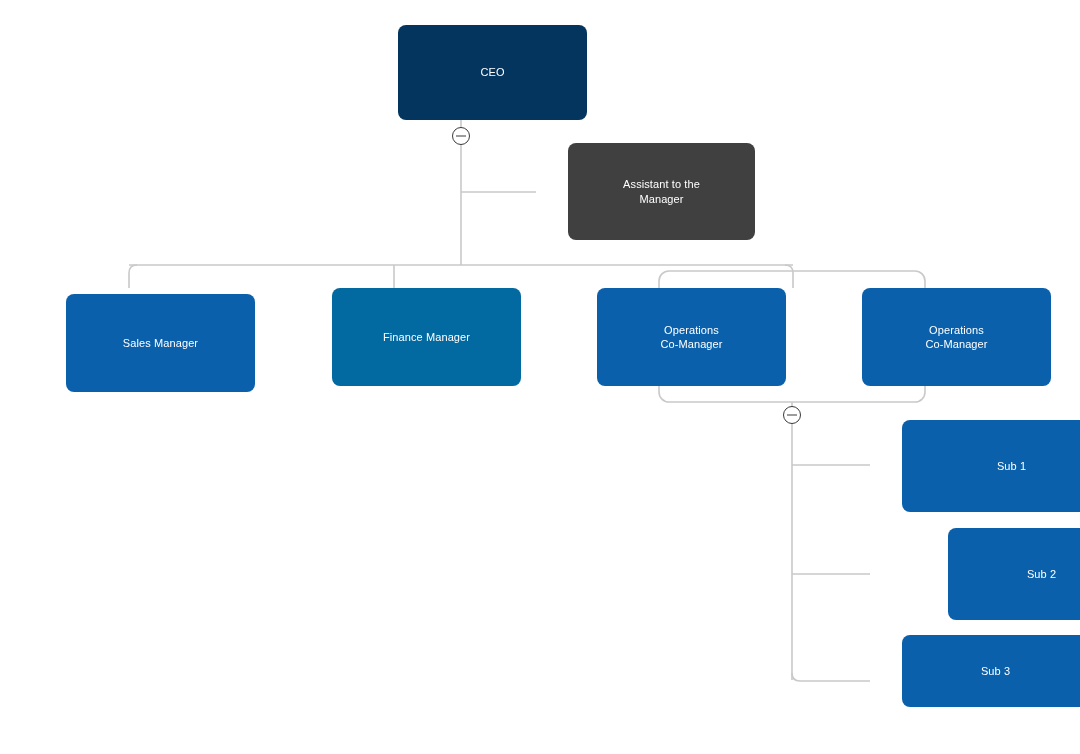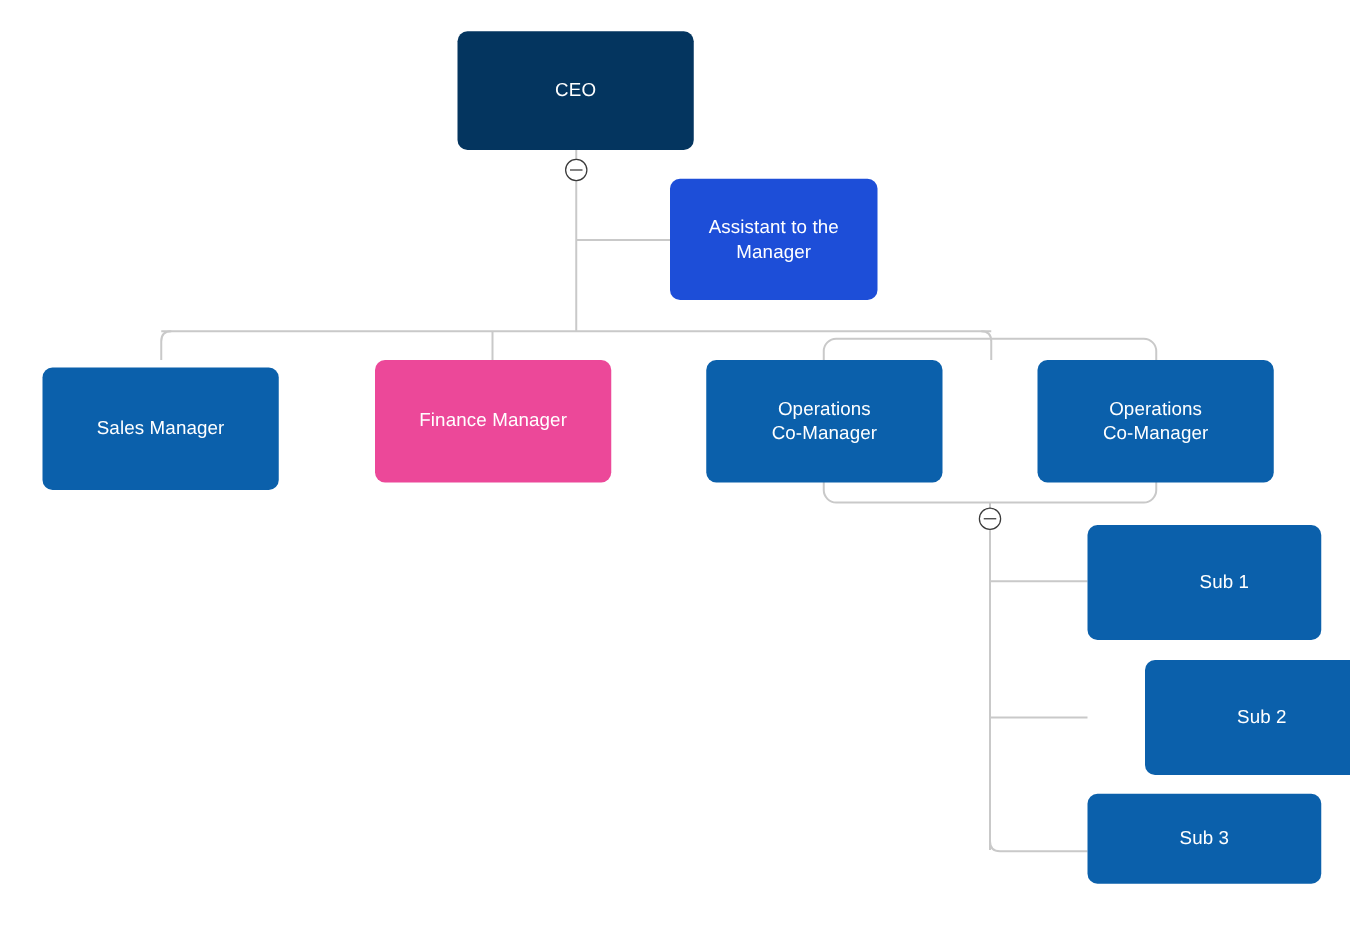--- a/index.html
+++ b/index.html
@@ -27,25 +27,26 @@
   }
   .node {
     position: absolute;
     box-sizing: border-box;
     display: flex;
     align-items: center;
     justify-content: center;
     text-align: center;
     color: #ffffff;
     border-radius: 8px;
-    font-size: 15px;
+    font-size: 11px;
     line-height: 1.28;
     letter-spacing: 0.1px;
     padding: 4px 8px;
     z-index: 3;
+    margin-left: 32px;
   }
   .node-label {
     display: block;
     white-space: pre-line;
   }
   .toggle {
     position: absolute;
     width: 18px;
     height: 18px;
     border-radius: 50%;
@@ -93,30 +94,30 @@
     <path d="M792 574 L870 574" stroke="#c9c9c9" stroke-width="1.6" fill="none"></path>
 
     <path d="M792 673 Q792 681 800 681 L870 681" stroke="#c9c9c9" stroke-width="1.6" fill="none"></path>
 
   </svg>
 
   <div class="node" style="left: 366px; top: 25px; width: 189px; height: 95px; background: rgb(4, 53, 95);">
     <span class="node-label">CEO</span>
   </div>
 
-  <div class="node" style="left: 536px; top: 143px; width: 166px; height: 97px; background: #1d4ed8;">
+  <div class="node" style="left: 536px; top: 143px; width: 187px; height: 97px; background: #404040;">
     <span class="node-label">Assistant to the
 Manager</span>
   </div>
 
   <div class="node" style="left: 34px; top: 294px; width: 189px; height: 98px; background: rgb(11, 96, 171);">
     <span class="node-label">Sales Manager</span>
   </div>
 
-  <div class="node" style="left: 300px; top: 288px; width: 189px; height: 98px; background: #ec4899;">
+  <div class="node" style="left: 300px; top: 288px; width: 189px; height: 98px; background: #0369a1;">
     <span class="node-label">Finance Manager</span>
   </div>
 
   <div class="node" style="left: 565px; top: 288px; width: 189px; height: 98px; background: rgb(11, 96, 171);">
     <span class="node-label">Operations
 Co-Manager</span>
   </div>
 
   <div class="node" style="left: 830px; top: 288px; width: 189px; height: 98px; background: rgb(11, 96, 171);">
     <span class="node-label">Operations

